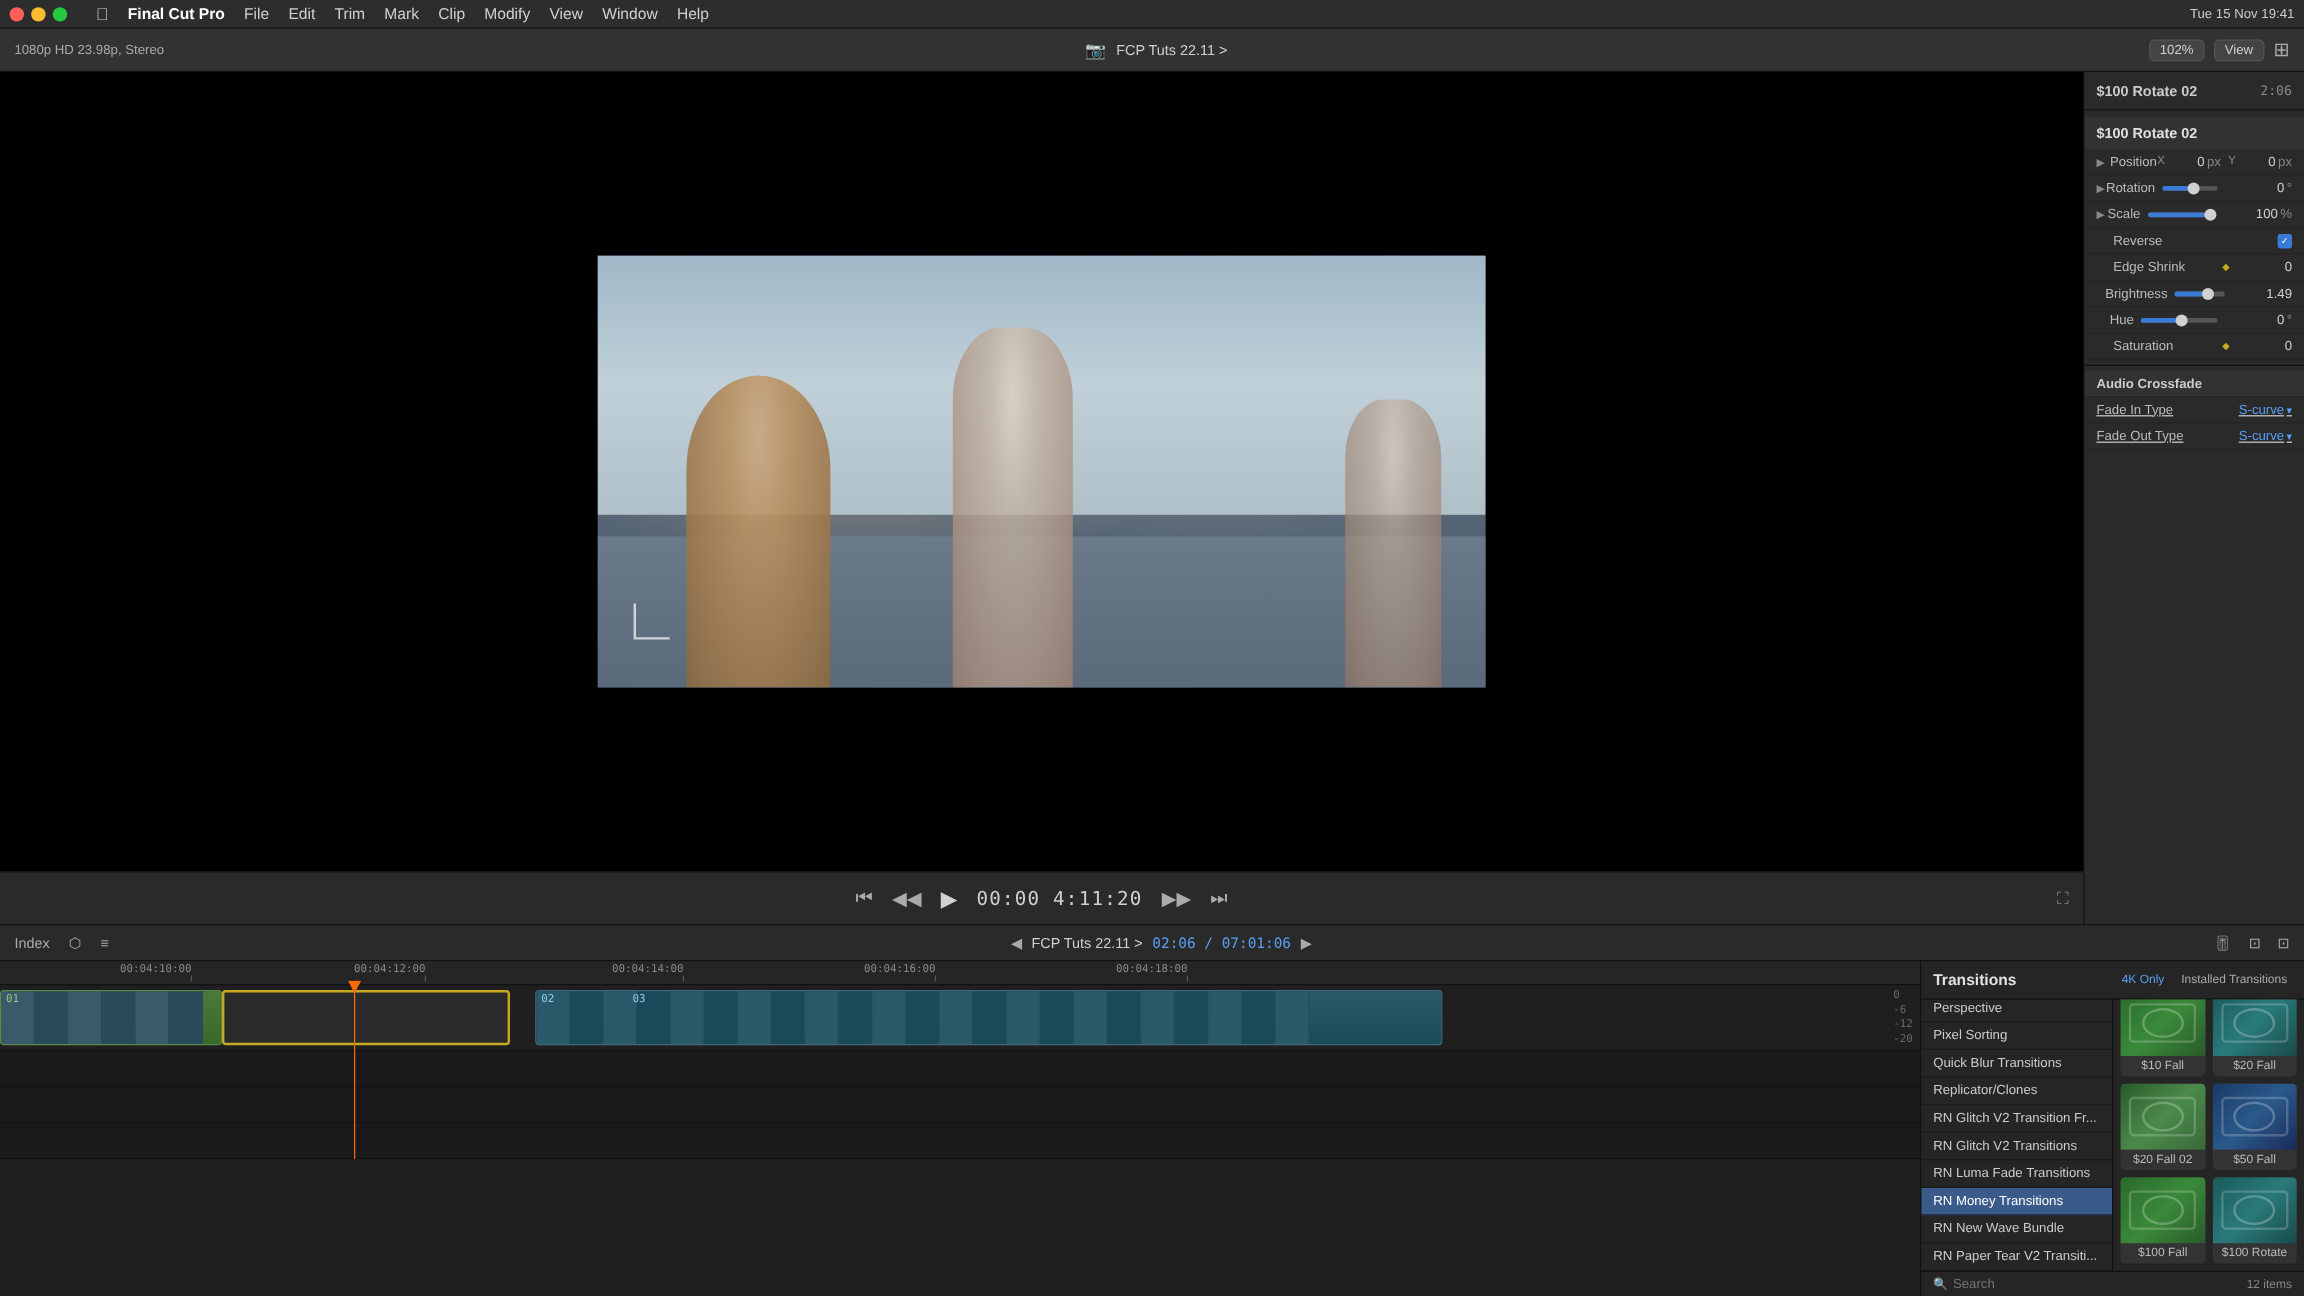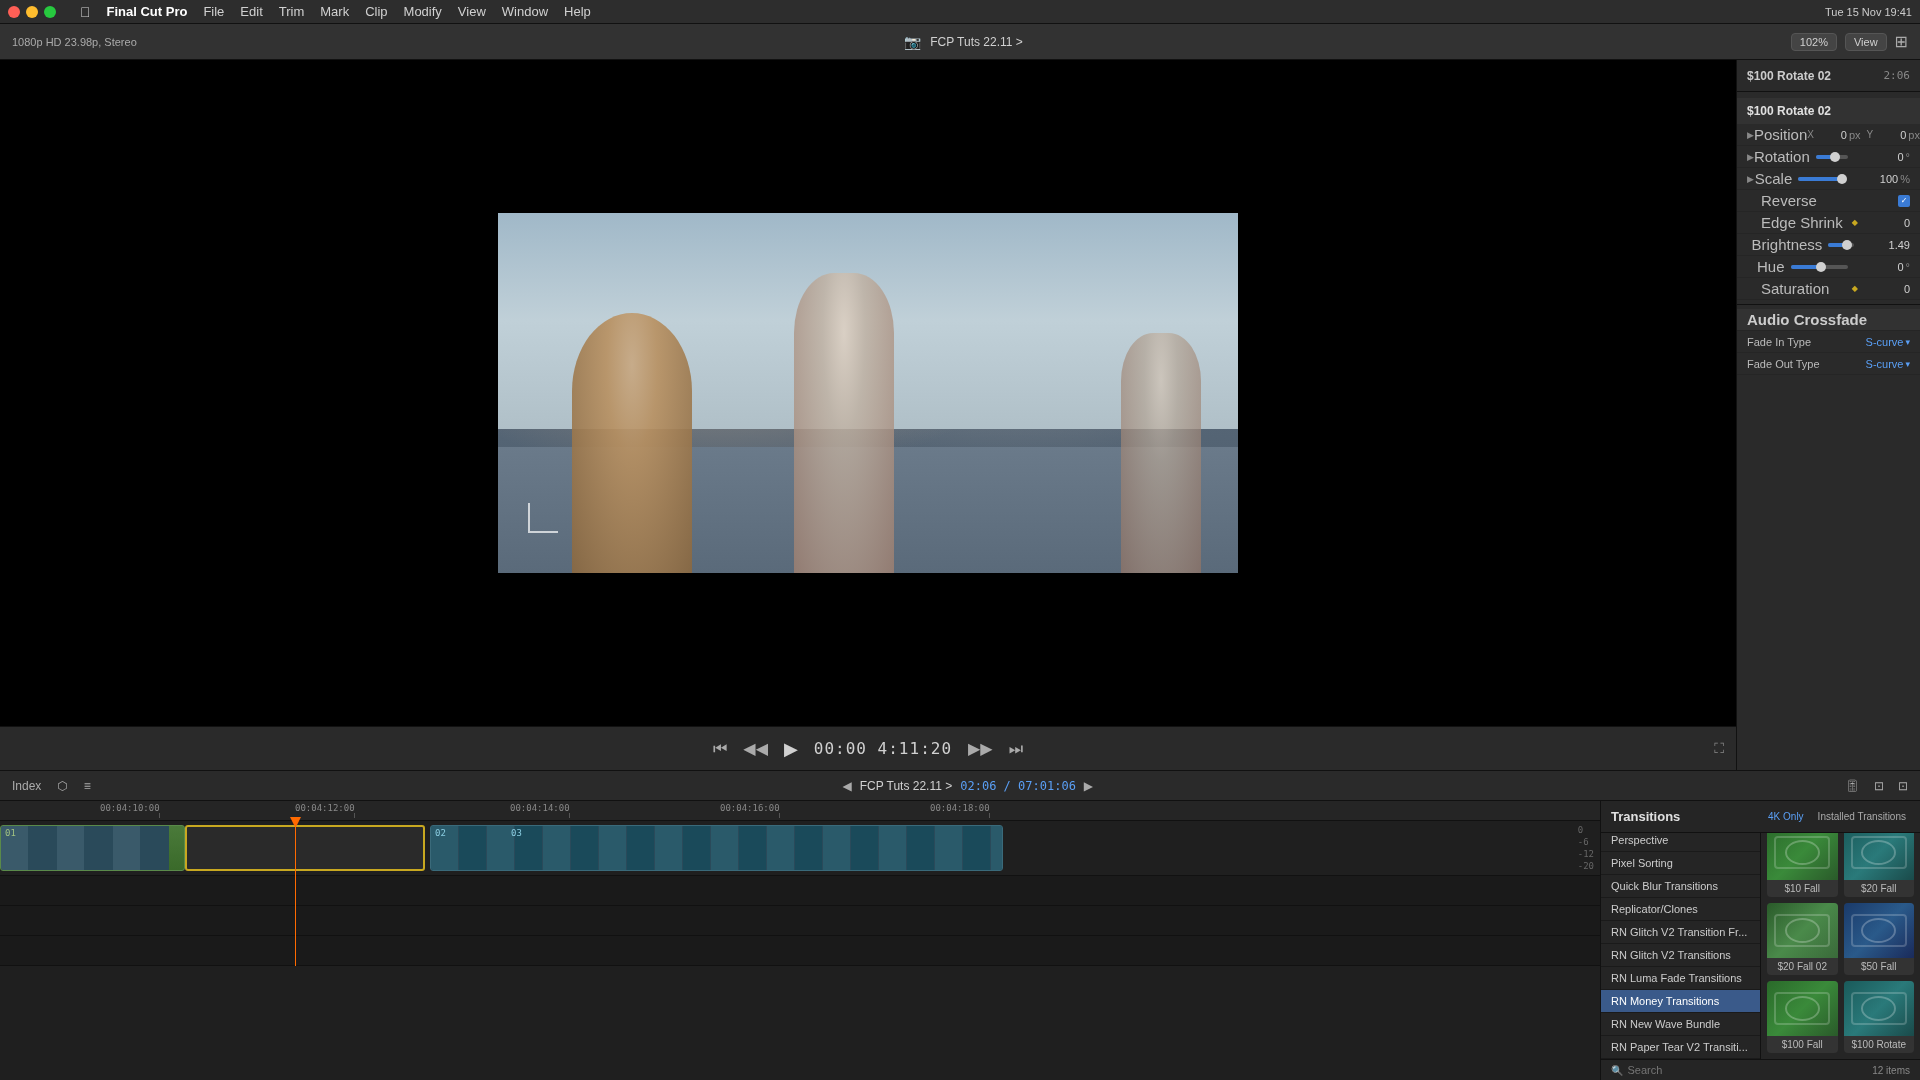--- a/index.html
+++ b/index.html
@@ -285,21 +285,21 @@
       border-bottom: 1px solid #252525;
     }
 
     .param-disclosure {
       width: 14px;
       color: #888;
       font-size: 9px;
     }
     .param-label {
       flex: 1;
-      font-size: 15px;
+      font-size: 11px;
       color: #bbb;
     }
     .param-value {
       font-size: 11px;
       color: #d0d0d0;
       text-align: right;
       min-width: 50px;
     }
     .param-unit {
       font-size: 11px;
@@ -347,20 +347,21 @@
       height: 1px;
       background: #111;
       margin: 4px 0;
     }
     .fade-type-row {
       display: flex;
       align-items: center;
       height: 22px;
       padding: 0 10px;
       border-bottom: 1px solid #252525;
+      text-decoration: underline;
     }
     .fade-label { flex: 1; font-size: 11px; color: #bbb; }
     .fade-value {
       font-size: 11px;
       color: #5a9ff5;
       cursor: pointer;
     }
 
     
     #timeline {
@@ -934,21 +935,21 @@
               <div class="clip-frame"></div>
               <div class="clip-frame"></div>
               <div class="clip-frame"></div>
             </div>
             <span style="position:absolute;top:2px;left:4px;font-size:9px;color:#a0c080;font-family:monospace;text-align:center;">01</span>
           </div>
 
           <div class="video-clip clip-dark" style="left:185px; width:240px;">
           </div>
 
-          <div class="video-clip clip-blue-teal" style="left:430px; width:573px;">
+          <div class="video-clip clip-blue-teal" style="left:446px; width:756px;">
             <div class="clip-strip">
               <div class="clip-frame" style="background:#2a5a6a;"></div>
               <div class="clip-frame" style="background:#1a4a5a;"></div>
               <div class="clip-frame" style="background:#2a5a6a;"></div>
               <div class="clip-frame" style="background:#1a4a5a;"></div>
               <div class="clip-frame" style="background:#2a5a6a;"></div>
               <div class="clip-frame" style="background:#1a4a5a;"></div>
               <div class="clip-frame" style="background:#2a5a6a;"></div>
               <div class="clip-frame" style="background:#1a4a5a;"></div>
               <div class="clip-frame" style="background:#2a5a6a;"></div>

